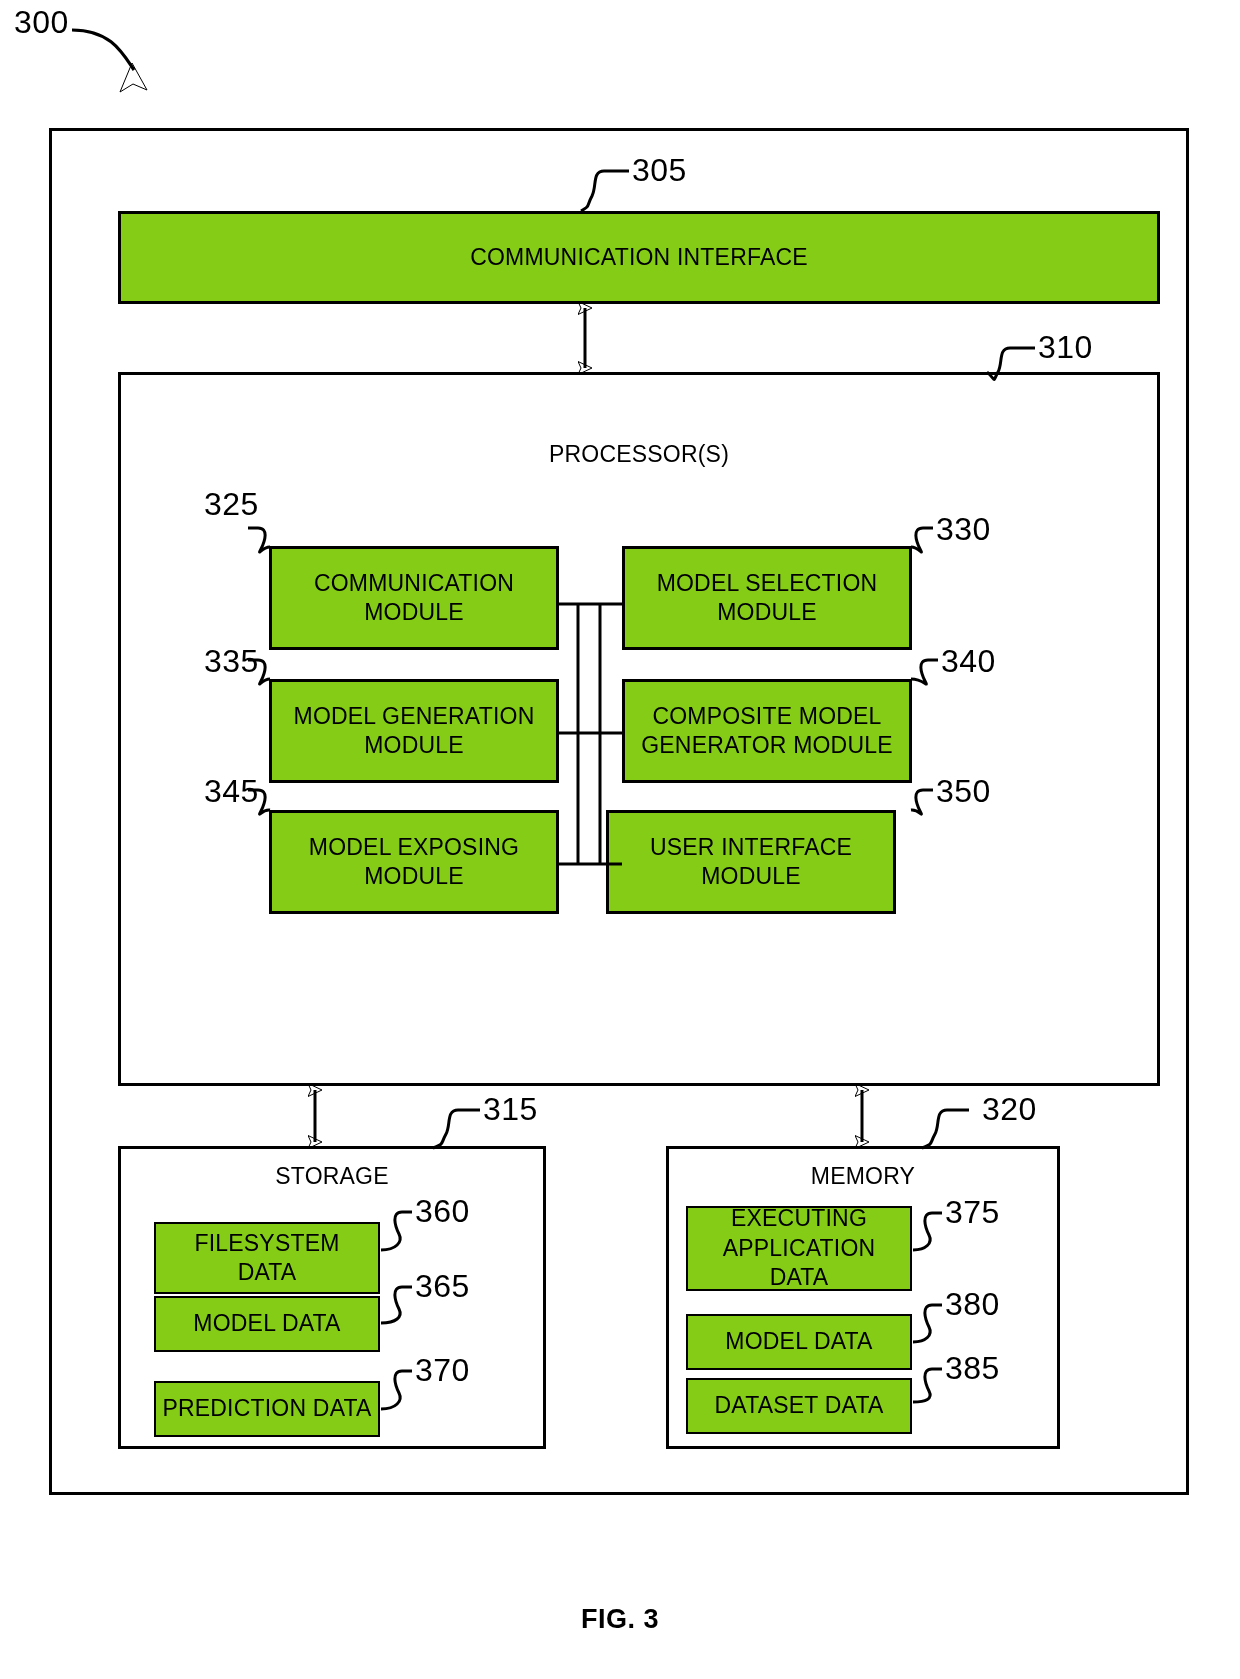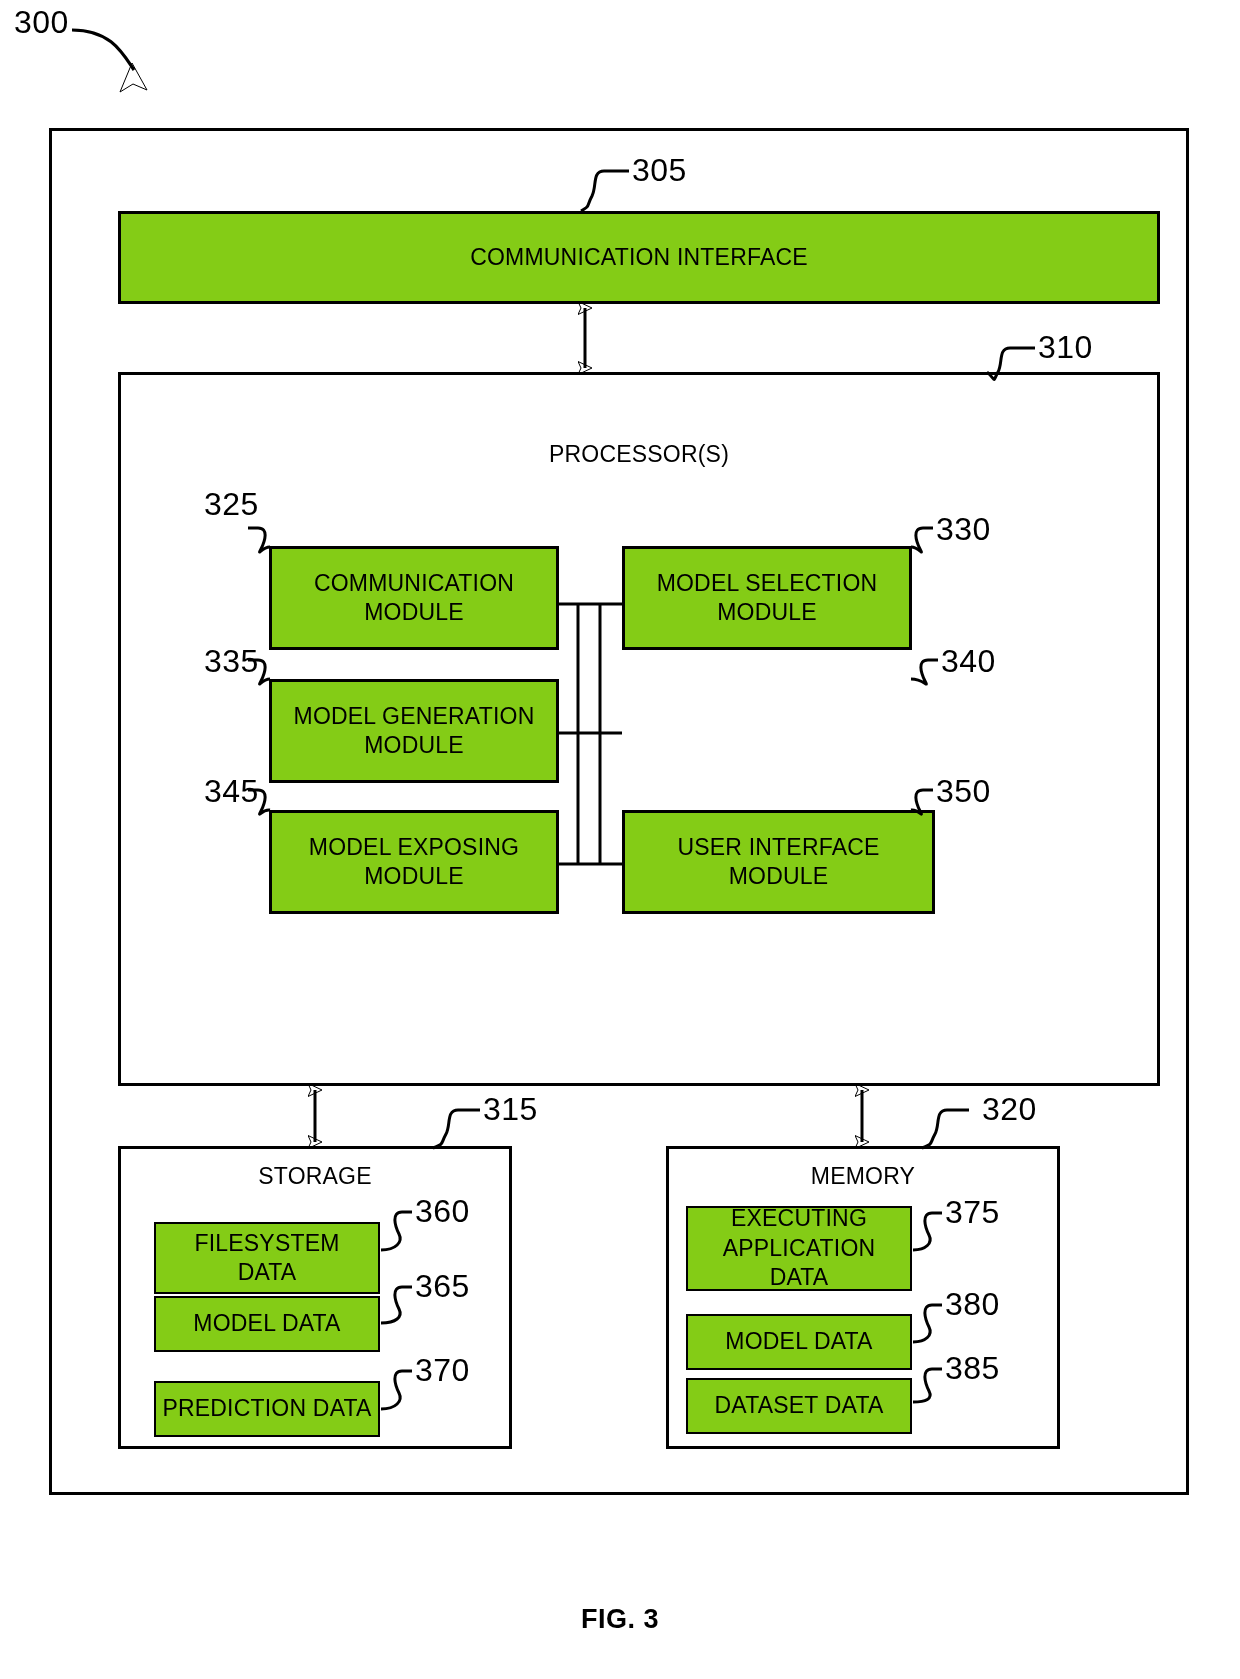--- a/index.html
+++ b/index.html
@@ -126,27 +126,31 @@
   <div class="blk" style="left:269px; top:810px; width:290px; height:104px;">
     <div class="blk-label">MODEL EXPOSING
 MODULE</div>
   </div>
 
   <div class="blk" style="left:622px; top:546px; width:290px; height:104px;">
     <div class="blk-label">MODEL SELECTION
 MODULE</div>
   </div>
 
-
-  <div class="blk" style="left:622px; top:810px; width:313px; height:104px;">
+  <div class="blk" style="left:622px; top:679px; width:290px; height:104px;">
+    <div class="blk-label">COMPOSITE MODEL
+GENERATOR MODULE</div>
+  </div>
+
+  <div class="blk" style="left:606px; top:810px; width:290px; height:104px;">
     <div class="blk-label">USER INTERFACE
 MODULE</div>
   </div>
 
-  <div class="container-box" style="left:118px; top:1146px; width:394px; height:303px;">
+  <div class="container-box" style="left:118px; top:1146px; width:428px; height:303px;">
     <div class="container-title">STORAGE</div>
   </div>
 
   <div class="blk blk-thin" style="left:154px; top:1222px; width:226px; height:72px;">
     <div class="blk-label">FILESYSTEM DATA</div>
   </div>
 
   <div class="blk blk-thin" style="left:154px; top:1296px; width:226px; height:56px;">
     <div class="blk-label">MODEL DATA</div>
   </div>

